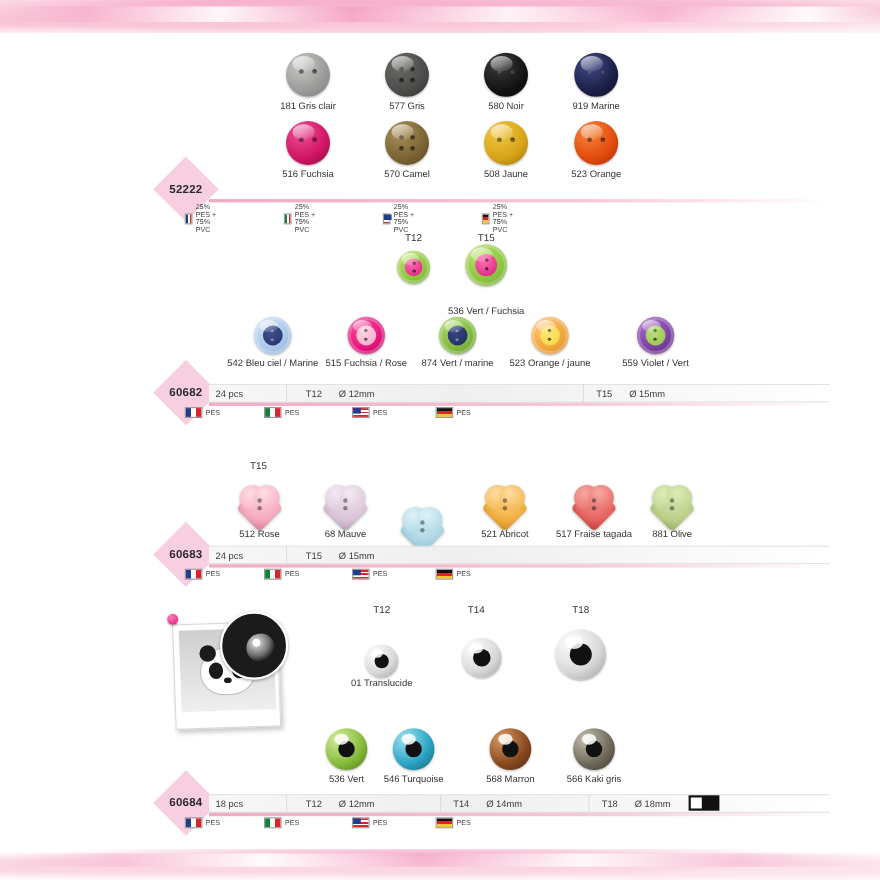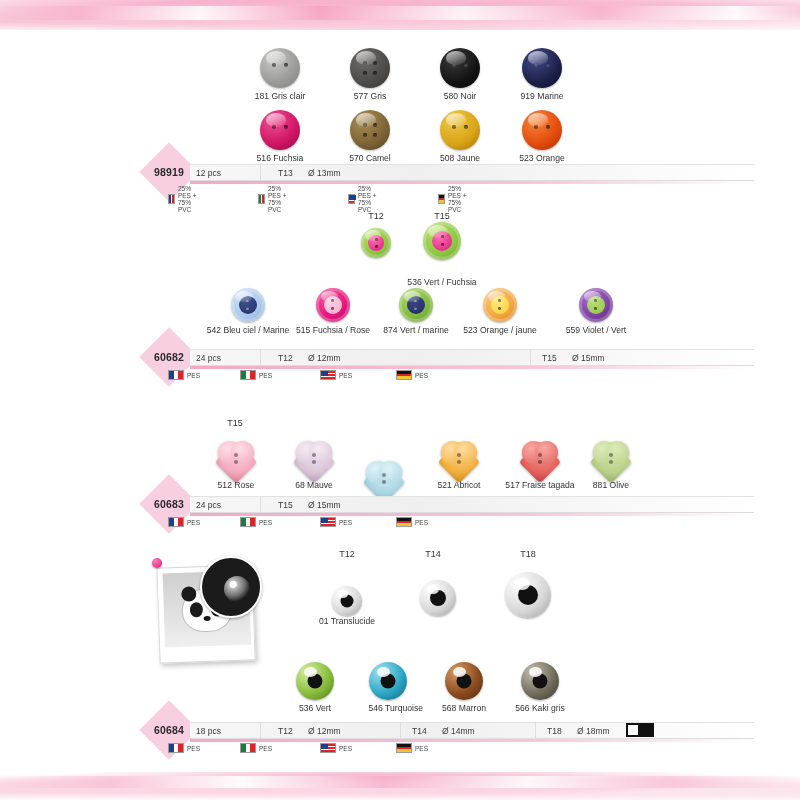--- a/index.html
+++ b/index.html
@@ -276,27 +276,21 @@
     <div class="btn-cell" style="left:512px; top:110px; width:60px;">
       <div class="btn gloss" style="width:40px;height:40px;background:radial-gradient(circle at 34% 26%, #f8863b, #e24a0c 60%, #a53106);">
         <div class="hole" style="left:12px;top:15px;width:4px;height:4px;"></div>
         <div class="hole" style="left:24px;top:15px;width:4px;height:4px;"></div>
       </div>
       <div class="cap">523 Orange</div>
     </div>
 
     <div class="band" style="top:160px;">
       <div class="diamond"></div>
-      <div class="ref">98919</div>
-      <div class="bar">
-        <span style="left:6px;">12 pcs</span>
-        <div class="tick" style="left:70px;"></div>
-        <span style="left:88px;">T13</span>
-        <span style="left:118px;">Ø 13mm</span>
-      </div>
+      <div class="ref">52222</div>
       <div class="pinkline"></div>
       <div class="flags" style="left:168px;">
         <div class="flagitem" style="left:0;">
             <span class="flag flag-fr"></span>
             <span class="ftxt">25% PES + 75% PVC</span>
           </div>
         <div class="flagitem" style="left:90px;">
             <span class="flag flag-it"></span>
             <span class="ftxt">25% PES + 75% PVC</span>
           </div>
@@ -546,21 +540,21 @@
       </div>
     </div>
 
     <div class="btn-cell" style="left:285px; top:662px; width:60px;">
       <div class="eye" style="width:38px;height:38px;background:radial-gradient(circle at 30% 26%, #d5ee9e, #86bb3a 58%, #4f7a1c);">
         <div class="pupil" style="width:15px;height:15px;"></div>
         <div class="spark"></div>
       </div>
       <div class="cap">536 Vert</div>
     </div>
-    <div class="btn-cell" style="left:353px; top:662px; width:70px;text-align:right;">
+    <div class="btn-cell" style="left:341px; top:662px; width:70px;">
       <div class="eye" style="width:38px;height:38px;background:radial-gradient(circle at 30% 26%, #9fe1f0, #2aa5c4 58%, #14627a);">
         <div class="pupil" style="width:15px;height:15px;"></div>
         <div class="spark"></div>
       </div>
       <div class="cap">546 Turquoise</div>
     </div>
     <div class="btn-cell" style="left:432px; top:662px; width:64px;">
       <div class="eye" style="width:38px;height:38px;background:radial-gradient(circle at 30% 26%, #d79a64, #8a4a1f 58%, #4f2a0e);">
         <div class="pupil" style="width:15px;height:15px;"></div>
         <div class="spark"></div>

